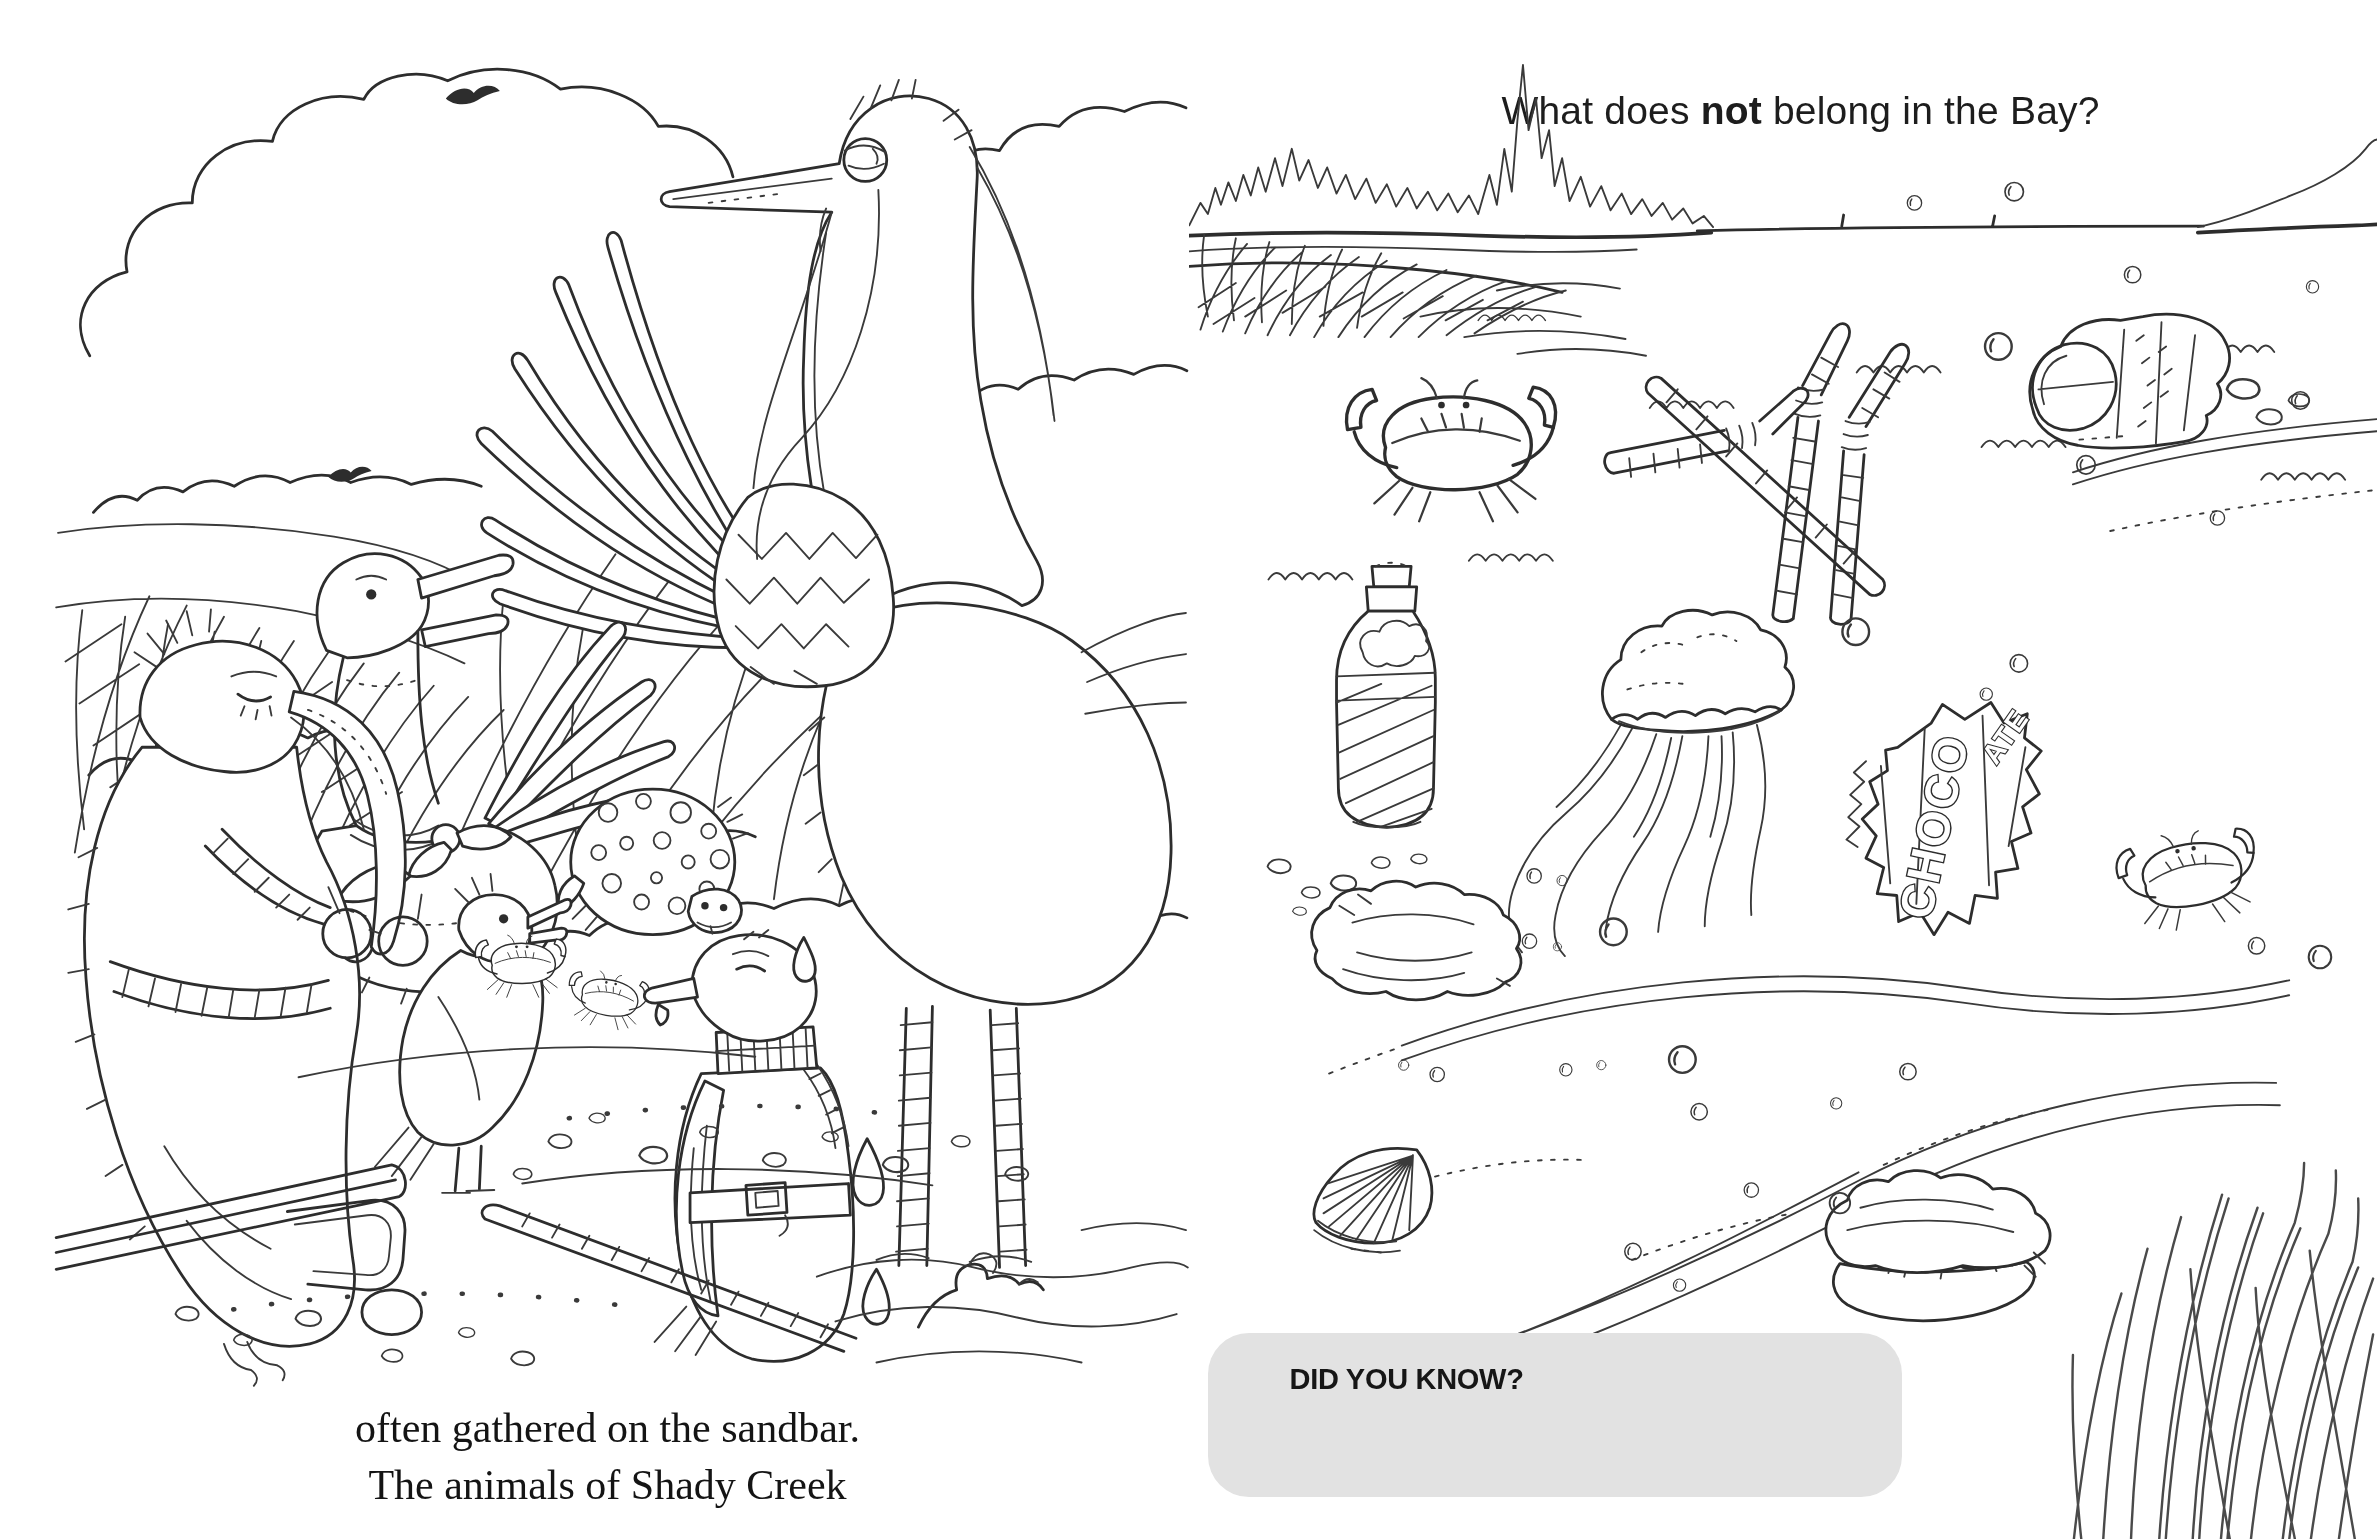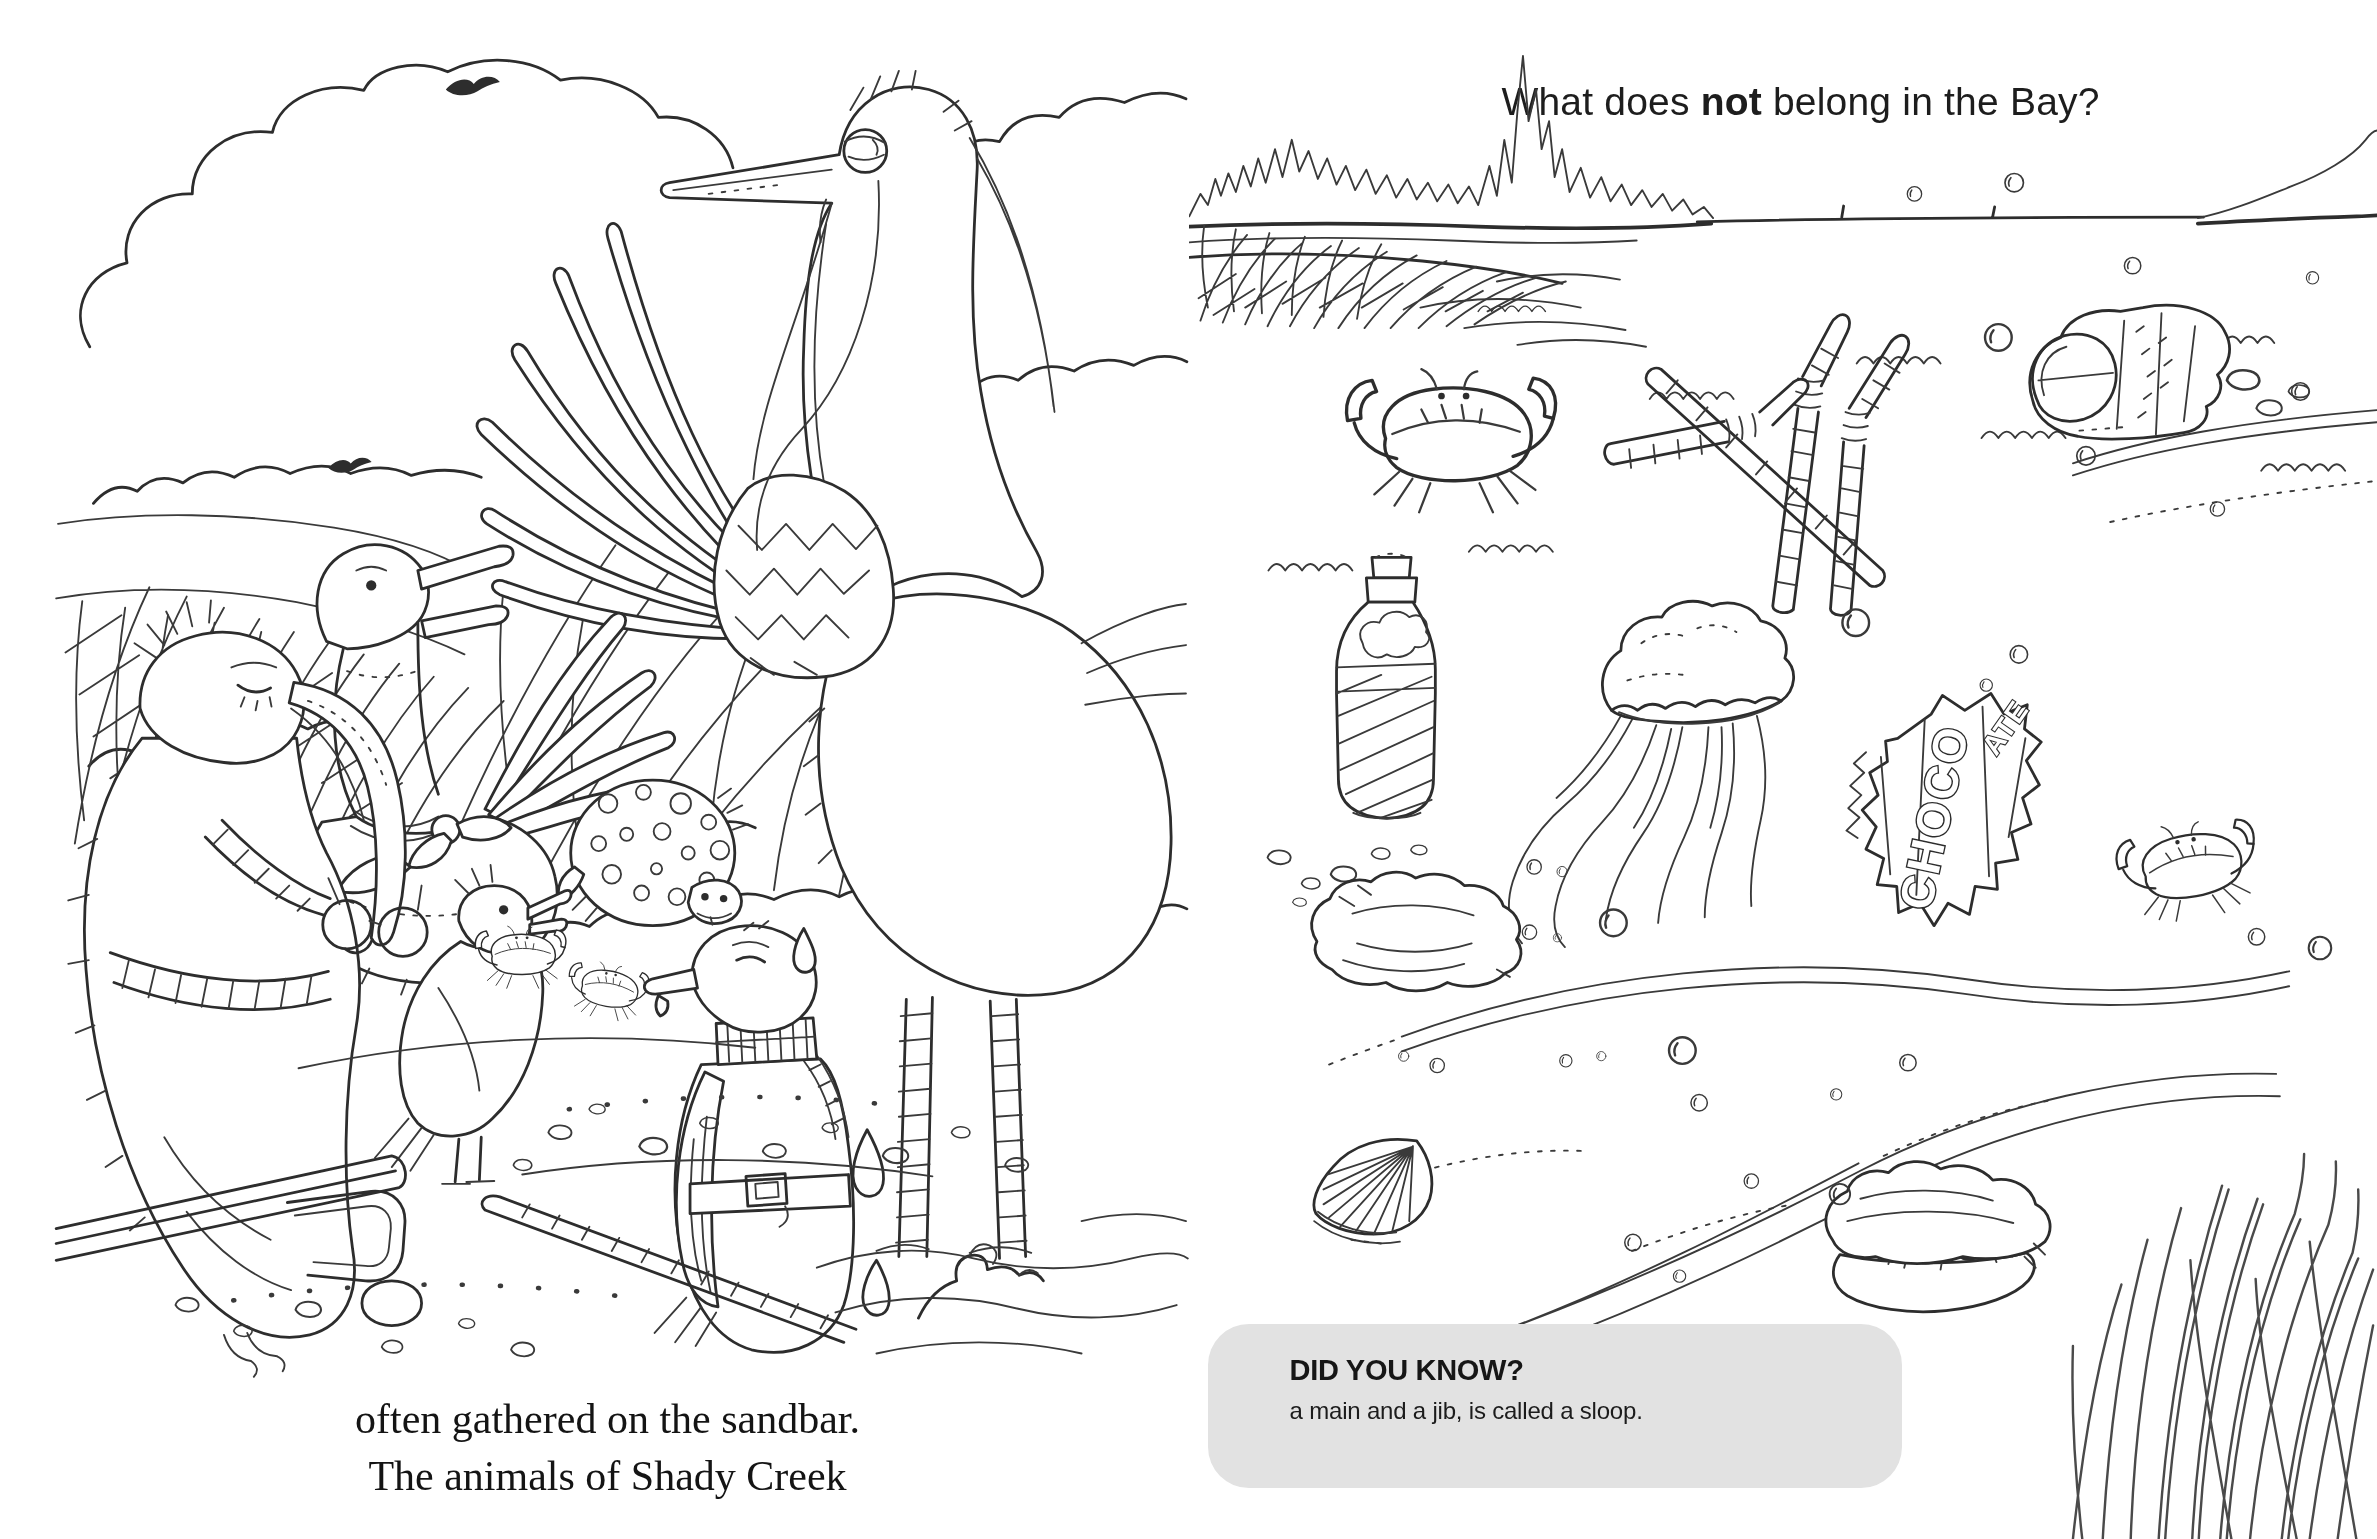--- a/index.html
+++ b/index.html
@@ -1,18 +1,18 @@
 <!DOCTYPE html>
 <html style="font-size:15px"><head>
 <meta charset="utf-8">
 <style>
   html,body{margin:0;padding:0;background:#fff;}
   .spread{position:relative;width:2377px;height:1539px;background:#ffffff;overflow:hidden;
           font-family:"Liberation Sans",sans-serif;}
-  .page{position:absolute;top:0;width:1189px;height:1297px;}
+  .page{position:absolute;top:9px;width:1189px;height:1297px;}
   #left-page{left:0;} #right-page{left:1189px;}
   .scene{position:absolute;left:0;top:0;width:1189px;height:1539px;}
 
   
   .ln  {fill:none;stroke:#2d2d2d;stroke-width:3;stroke-linecap:round;stroke-linejoin:round;}
   .lnh {fill:none;stroke:#2d2d2d;stroke-width:4;stroke-linecap:round;stroke-linejoin:round;}
   .ln2 {fill:none;stroke:#3a3a3a;stroke-width:2;stroke-linecap:round;stroke-linejoin:round;}
   .wf  {fill:#ffffff;stroke:#2d2d2d;stroke-width:3;stroke-linecap:round;stroke-linejoin:round;}
   .ink {fill:#2d2d2d;stroke:none;}
   .dsh {stroke-dasharray:4 10;}
@@ -477,19 +477,18 @@
         M 1118,1651 C 1098,1540 1080,1442 1074,1352
         M 1188,1651 C 1166,1540 1148,1452 1144,1372
         M 1252,1651 C 1232,1532 1212,1432 1202,1332
         M 958,1651 C 950,1580 946,1510 948,1444"></path>
       </g>
     </svg>
 
     <div class="know-box">
       <div class="kb-head">DID YOU KNOW?</div>
       <div class="kb-body">
-        <div>a main and a jib, is called a sloop.</div>
       </div>
     </div>
   </div>
 
 </div>
 
 
 </body></html>

